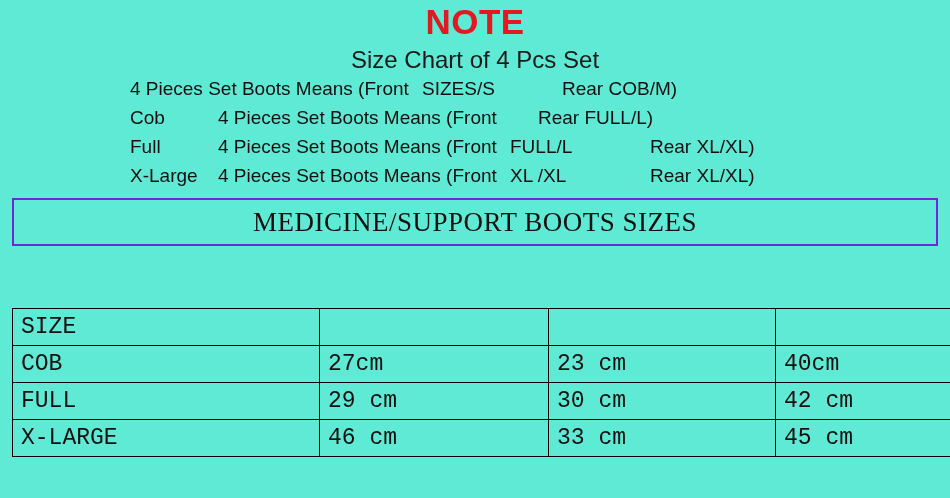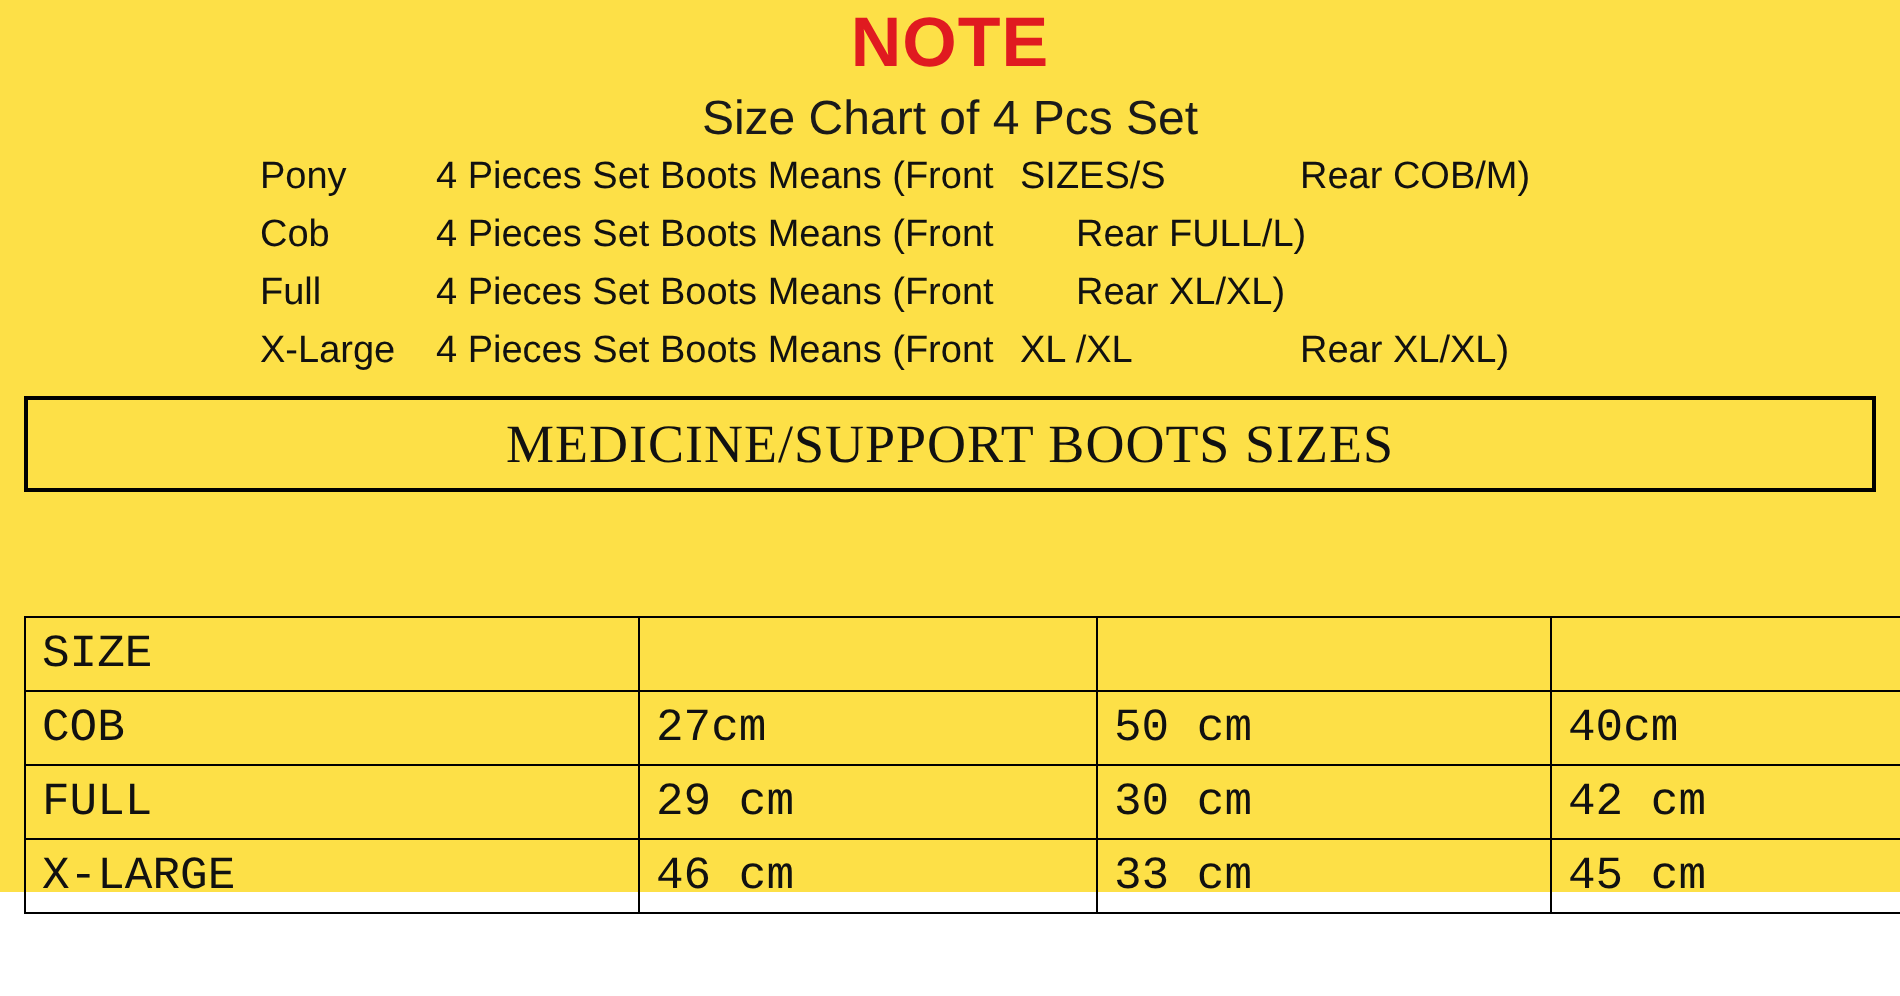--- a/index.html
+++ b/index.html
@@ -10,22 +10,22 @@
   body {
     width: 950px;
     height: 498px;
     font-family: "Liberation Sans", sans-serif;
     color: #000000;
     overflow: hidden;
   }
   .page {
     position: relative;
     width: 950px;
-    height: 446px;
-    background: #fde047;
+    height: 498px;
+    background: #5eead4;
   }
 
   
   .note-title {
     text-align: center;
     color: #e01a20;
     font-weight: bold;
     font-size: 35px;
     line-height: 40px;
     letter-spacing: 0.5px;
@@ -66,21 +66,21 @@
     white-space: nowrap;
   }
   .c-size   { width: 88px; }
   .c-means  { width: 292px; }
   .c-front  { width: 112px; }
   .c-rear   { width: 150px; margin-left: 28px; }
 
   
   .banner {
     margin: 8px 12px 0 12px;
-    border: 2px solid #000000;
+    border: 2px solid #6d28d9;
     height: 44px;
     display: flex;
     align-items: center;
     justify-content: center;
   }
   .banner-text {
     font-family: "Liberation Serif", serif;
     font-size: 27px;
     letter-spacing: 0.5px;
     color: #111111;
@@ -114,33 +114,33 @@
 <body>
 
 <div class="page">
 
   <div class="note-title">NOTE</div>
 
   <div class="chart-title">Size Chart of 4 Pcs Set</div>
 
   <div class="setlist">
     <div class="setrow">
-      <span class="c-size">Pony</span>
       <span class="c-means">4 Pieces Set Boots Means (Front</span>
       <span class="c-front">SIZES/S</span>
       <span class="c-rear">Rear COB/M)</span>
     </div>
     <div class="setrow">
       <span class="c-size">Cob</span>
       <span class="c-means">4 Pieces Set Boots Means (Front</span>
       <span class="c-rear">Rear FULL/L)</span>
     </div>
     <div class="setrow">
       <span class="c-size">Full</span>
       <span class="c-means">4 Pieces Set Boots Means (Front</span>
+      <span class="c-front">FULL/L</span>
       <span class="c-rear">Rear XL/XL)</span>
     </div>
     <div class="setrow">
       <span class="c-size">X-Large</span>
       <span class="c-means">4 Pieces Set Boots Means (Front</span>
       <span class="c-front">XL /XL</span>
       <span class="c-rear">Rear XL/XL)</span>
     </div>
   </div>
 
@@ -154,21 +154,21 @@
     <tbody>
         <tr>
       <td class="col0">SIZE</td>
       <td class="col1"></td>
       <td class="col2"></td>
       <td class="col3"></td>
     </tr>
     <tr>
       <td class="col0">COB</td>
       <td class="col1">27cm</td>
-      <td class="col2">50 cm</td>
+      <td class="col2">23 cm</td>
       <td class="col3">40cm</td>
     </tr>
     <tr>
       <td class="col0">FULL</td>
       <td class="col1">29 cm</td>
       <td class="col2">30 cm</td>
       <td class="col3">42 cm</td>
     </tr>
     <tr>
       <td class="col0">X-LARGE</td>

